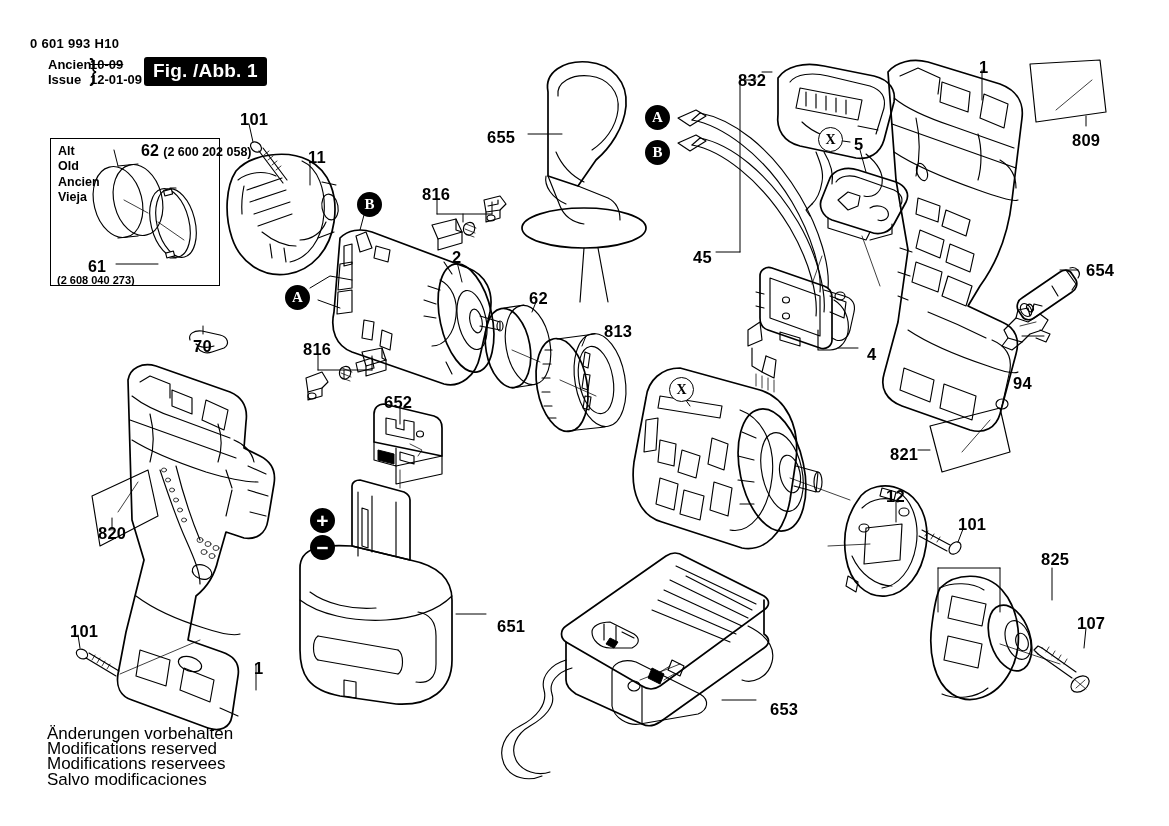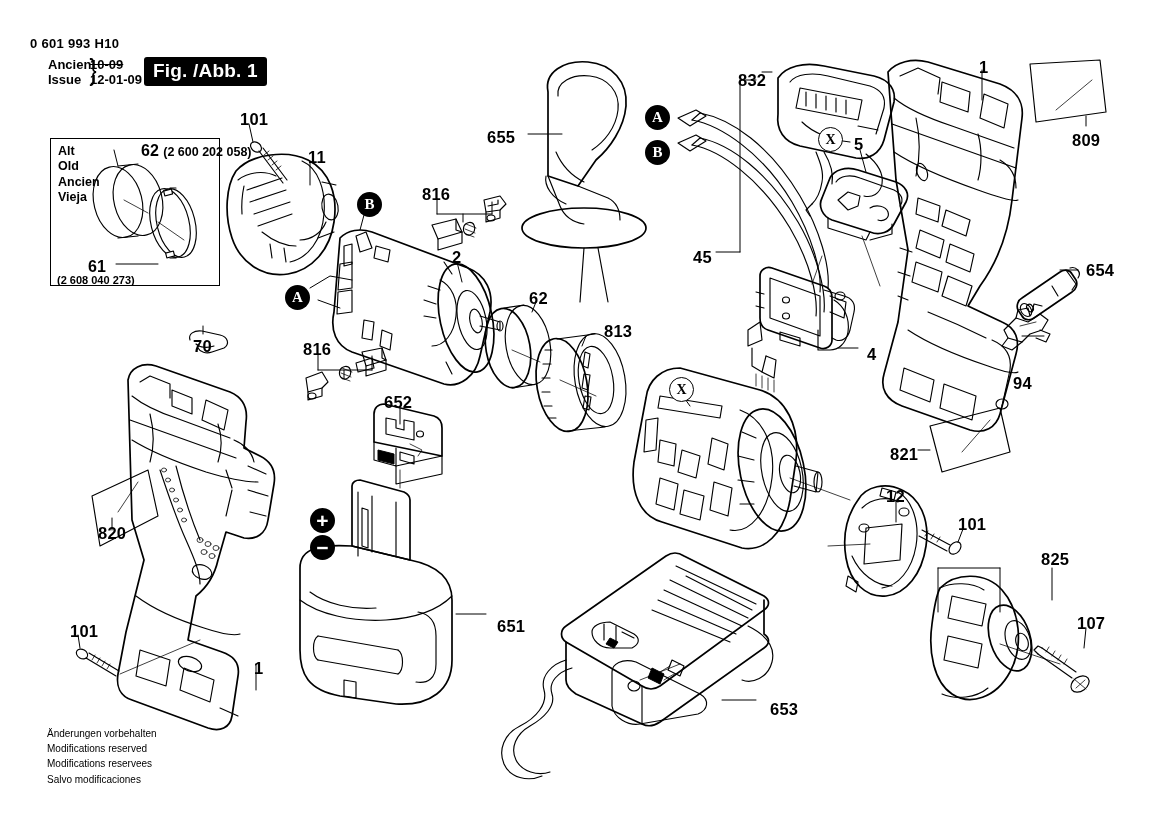--- a/index.html
+++ b/index.html
@@ -59,21 +59,21 @@
     padding: 3px 9px 4px 9px;
     border-radius: 3px;
     letter-spacing: .2px;
     white-space: nowrap;
   }
 
   
   .footer {
     position: absolute;
     left: 47px; top: 726px;
-    font-size: 10px;
+    font-size: 17px;
     line-height: 15.2px;
     white-space: nowrap;
   }
 
   
   .legend-box {
     position: absolute;
     left: 50px; top: 138px;
     width: 170px; height: 148px;
     border: 1.4px solid #000;

